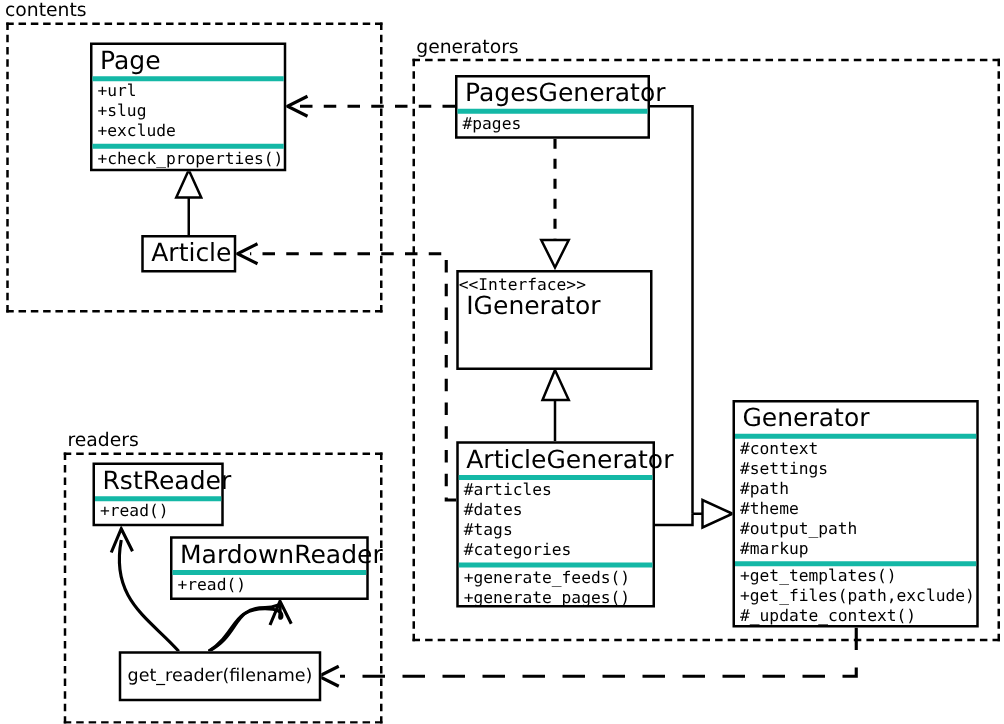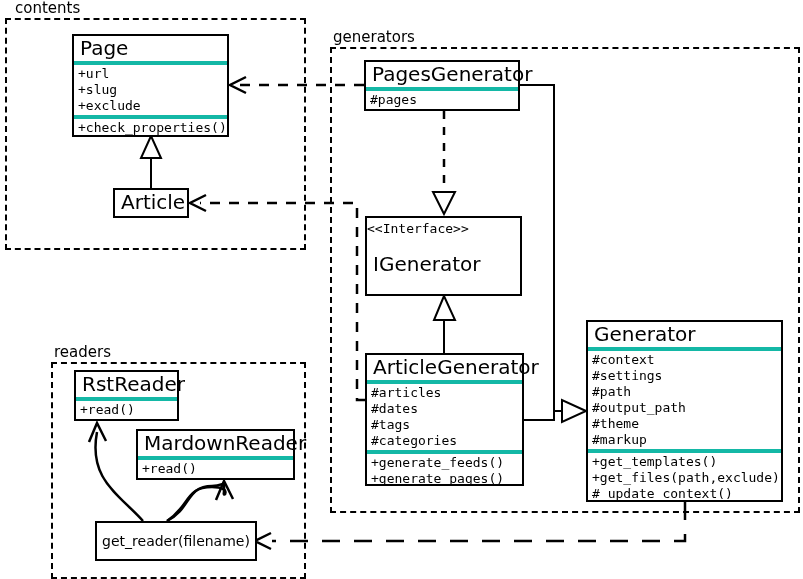--- a/index.html
+++ b/index.html
@@ -62,21 +62,20 @@
     font-weight:normal;
     font-size:13px;
     color:#000;
     line-height:15px;
     padding-top:3px;
     white-space:nowrap;
   }
   .umlname.with-stereo{
     padding-top:0;
     padding-bottom:20px;
-    margin-top:20px;
   }
   .compartment{
     border-top:4px solid #14b8a6;
     padding:1px 0 1px 0;
   }
   .member{
     font-family:"DejaVu Sans Mono", monospace;
     font-size:13px;
     line-height:16px;
     color:#000;
@@ -99,21 +98,21 @@
     color:#000;
     white-space:nowrap;
   }
 </style>
 </head>
 <body>
 
 <div id="canvas">
 
   <div class="package" id="pkg-contents" style="left: 5px; top: 18px; width: 301px; height: 232px;"></div>
-  <div class="pkg-label" id="pkglbl-contents" style="left: 13px; top: 1px;">contents</div>
+  <div class="pkg-label" id="pkglbl-contents" style="left: 2px; top: 1px;">contents</div>
 
   <div class="package" id="pkg-generators" style="left: 330px; top: 47px; width: 470px; height: 466px;"></div>
   <div class="pkg-label" id="pkglbl-generators" style="left: 331px; top: 30px;">generators</div>
 
   <div class="package" id="pkg-readers" style="left: 51px; top: 362px; width: 255px; height: 217px;"></div>
   <div class="pkg-label" id="pkglbl-readers" style="left: 52px; top: 345px;">readers</div>
 
   <svg id="svg-layer" viewBox="0 0 803 579" xmlns="http://www.w3.org/2000/svg">
     <defs></defs>
 
@@ -210,22 +209,22 @@
       <div class="member">+generate_pages()</div>
     </div>
   </div>
 
   <div class="umlbox" id="cls-generator" style="left: 586px; top: 320px; width: 197px; height: 182px;">
     <div class="umlname">Generator</div>
     <div class="compartment">
       <div class="member">#context</div>
       <div class="member">#settings</div>
       <div class="member">#path</div>
+      <div class="member">#theme</div>
       <div class="member">#output_path</div>
-      <div class="member">#theme</div>
       <div class="member">#markup</div>
     </div>
     <div class="compartment">
       <div class="member">+get_templates()</div>
       <div class="member">+get_files(path,exclude)</div>
       <div class="member">#_update_context()</div>
     </div>
   </div>
 
   <div class="umlbox" id="cls-rstreader" style="left: 74px; top: 370px; width: 105px; height: 51px;">

